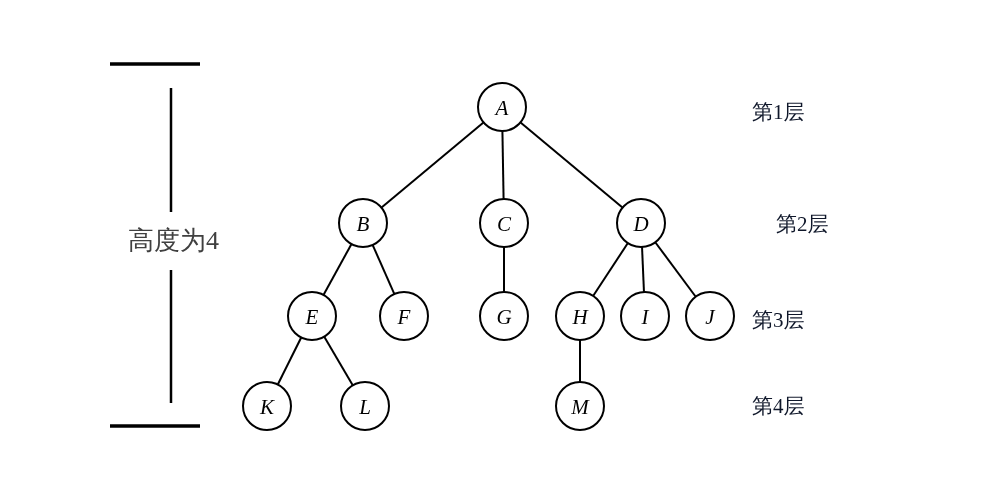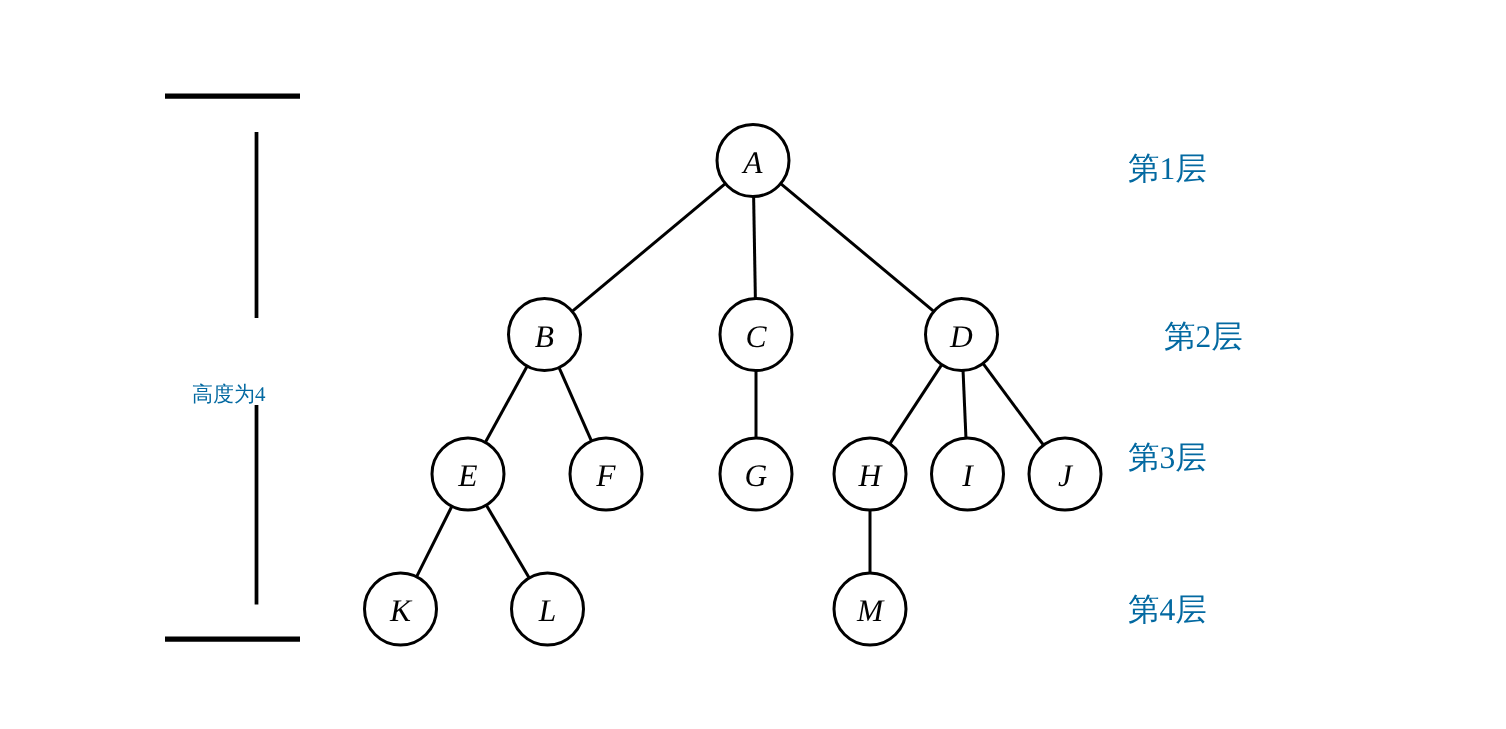--- a/index.html
+++ b/index.html
@@ -47,32 +47,31 @@
   }
   .bracket-stem {
     stroke: #000000;
     stroke-width: 2.5;
     stroke-linecap: butt;
   }
   .level-label {
     position: absolute;
     font-family: "Liberation Serif", "DejaVu Serif", serif;
     font-size: 21px;
-    color: #0369a1;
+    color: #0f172a;
     white-space: nowrap;
     line-height: 1;
   }
   .height-label {
     position: absolute;
     font-family: "Liberation Serif", "DejaVu Serif", serif;
-    font-size: 14px;
-    color: #0369a1;
+    font-size: 26px;
+    color: #404040;
     white-space: nowrap;
     line-height: 1;
-    margin-top: 29px;
   }
 </style>
 </head>
 <body>
 
 <div id="canvas">
 
   <svg id="tree-svg" viewBox="0 0 1004 486">
     <g id="bracket-group">
         <line x1="110" y1="64" x2="200" y2="64" class="bracket-bar"></line>
@@ -149,17 +148,17 @@
         </g>
       </g>
   </svg>
 
   <div id="height-label-holder">
       <div class="height-label" style="left: 128px; top: 228px;">高度为4</div>
     </div>
   <div id="level-labels-holder">
       <div class="level-label" style="left: 752px; top: 102px;">第1层</div>
       <div class="level-label" style="left: 776px; top: 214px;">第2层</div>
-      <div class="level-label" style="left: 752px; top: 295px;">第3层</div>
+      <div class="level-label" style="left: 752px; top: 310px;">第3层</div>
       <div class="level-label" style="left: 752px; top: 396px;">第4层</div>
     </div>
 
 </div>
 
 </body></html>

